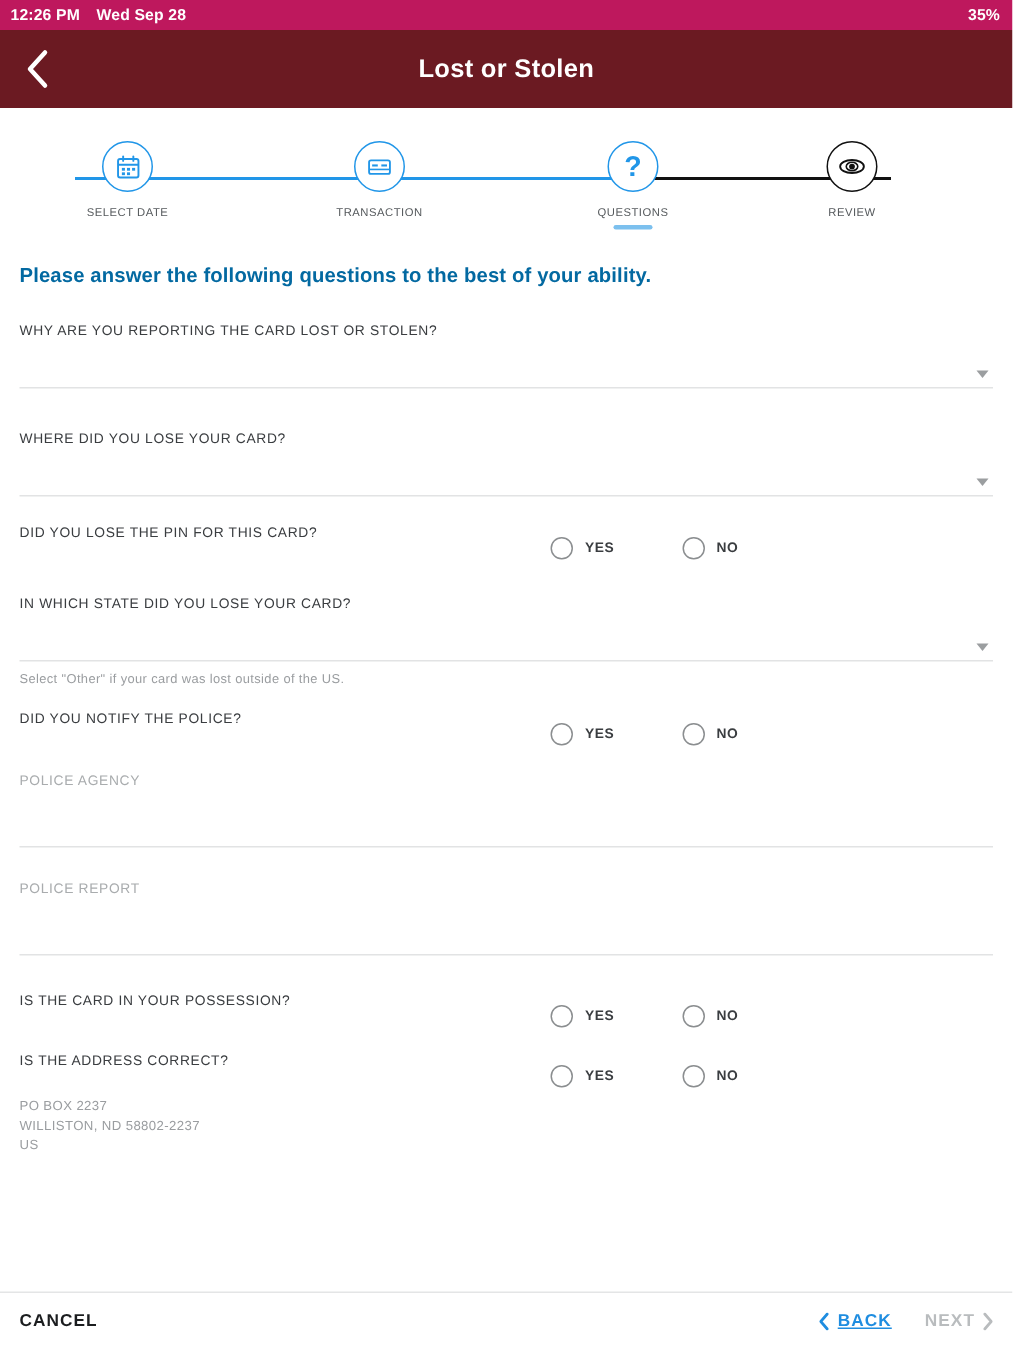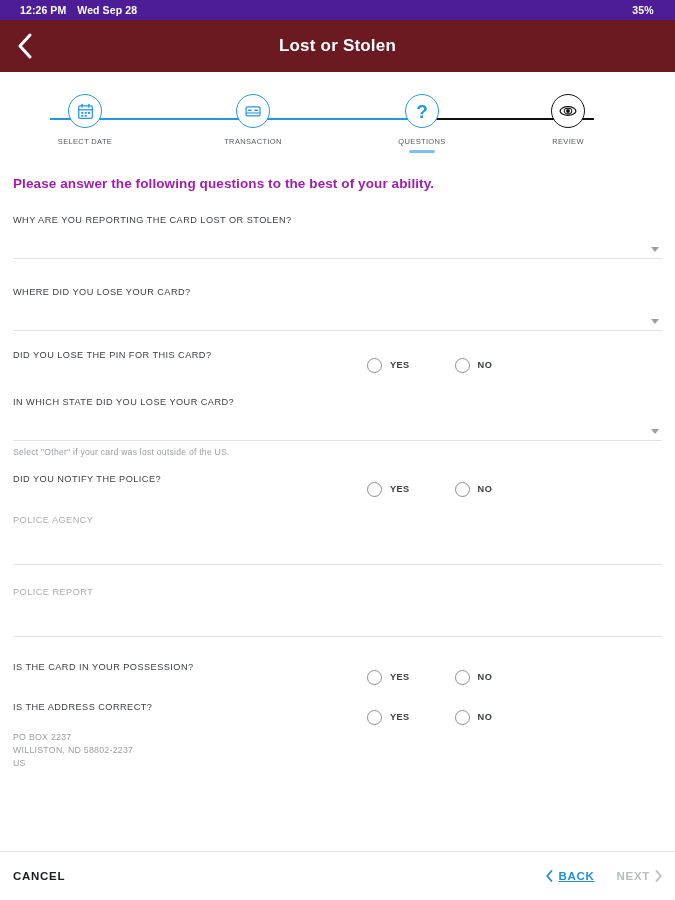--- a/index.html
+++ b/index.html
@@ -18,26 +18,26 @@
     width: 675px;
     height: 900px;
     background: #ffffff;
     display: flex;
     flex-direction: column;
   }
 
   
   .status-bar {
     height: 20px;
-    background: #4c1d95;
+    background: #be185d;
     color: #ffffff;
     display: flex;
     align-items: center;
     justify-content: space-between;
-    padding: 0 20px;
+    padding: 0 7px;
     font-size: 10.5px;
     font-weight: bold;
     letter-spacing: 0.1px;
     flex: 0 0 auto;
   }
   .status-left { display: flex; align-items: center; gap: 11px; }
   .status-right { display: flex; align-items: center; gap: 5px; flex-direction: column; }
 
   .wifi-icon {
     width: 12px; height: 10px;
@@ -178,21 +178,21 @@
 
   
   .content {
     flex: 1 1 auto;
     overflow: hidden;
     padding: 0 13px;
   }
   .intro {
     font-size: 13.5px;
     font-weight: bold;
-    color: #a21caf;
+    color: #0369a1;
     margin-top: 10px;
     margin-bottom: 24px;
     letter-spacing: 0.1px;
   }
 
   .q-label {
     font-size: 9.2px;
     letter-spacing: 0.45px;
     color: #3a3d40;
     text-transform: uppercase;
@@ -276,21 +276,21 @@
     margin-top: 4px;
     font-size: 8.8px;
     line-height: 13px;
     color: #9a9da0;
     letter-spacing: 0.25px;
   }
 
   
   .footer {
     flex: 0 0 auto;
-    height: 49px;
+    height: 39px;
     border-top: 1px solid #e4e5e6;
     display: flex;
     align-items: center;
     padding: 0 13px;
   }
   .footer-cancel {
     font-size: 11.5px;
     font-weight: bold;
     letter-spacing: 0.7px;
     color: #1b1d1f;

